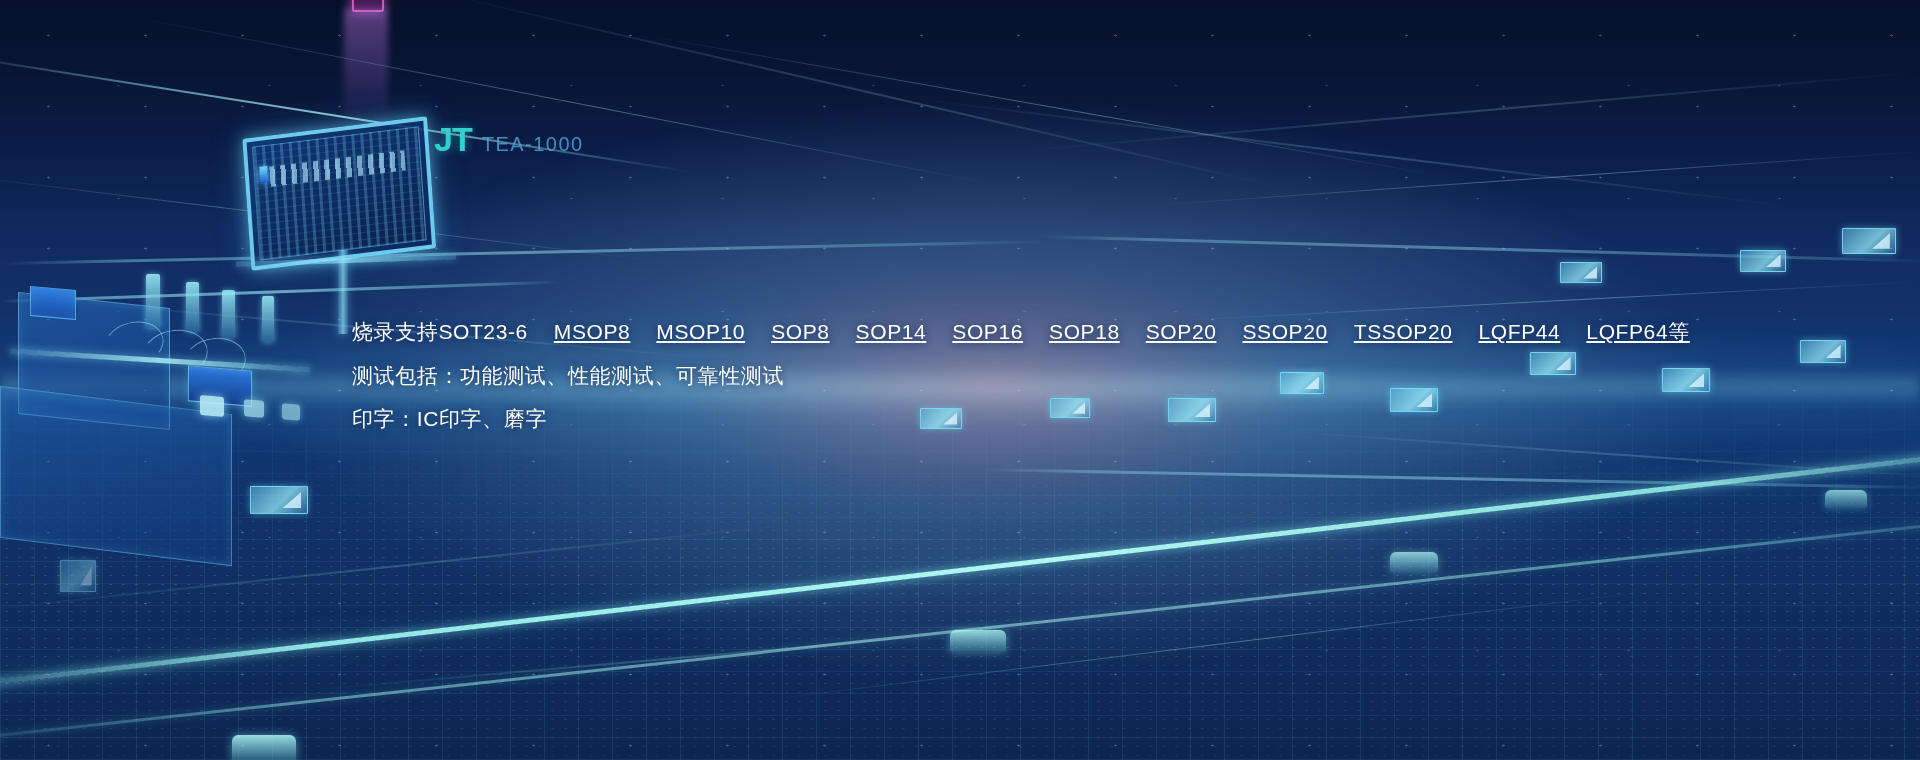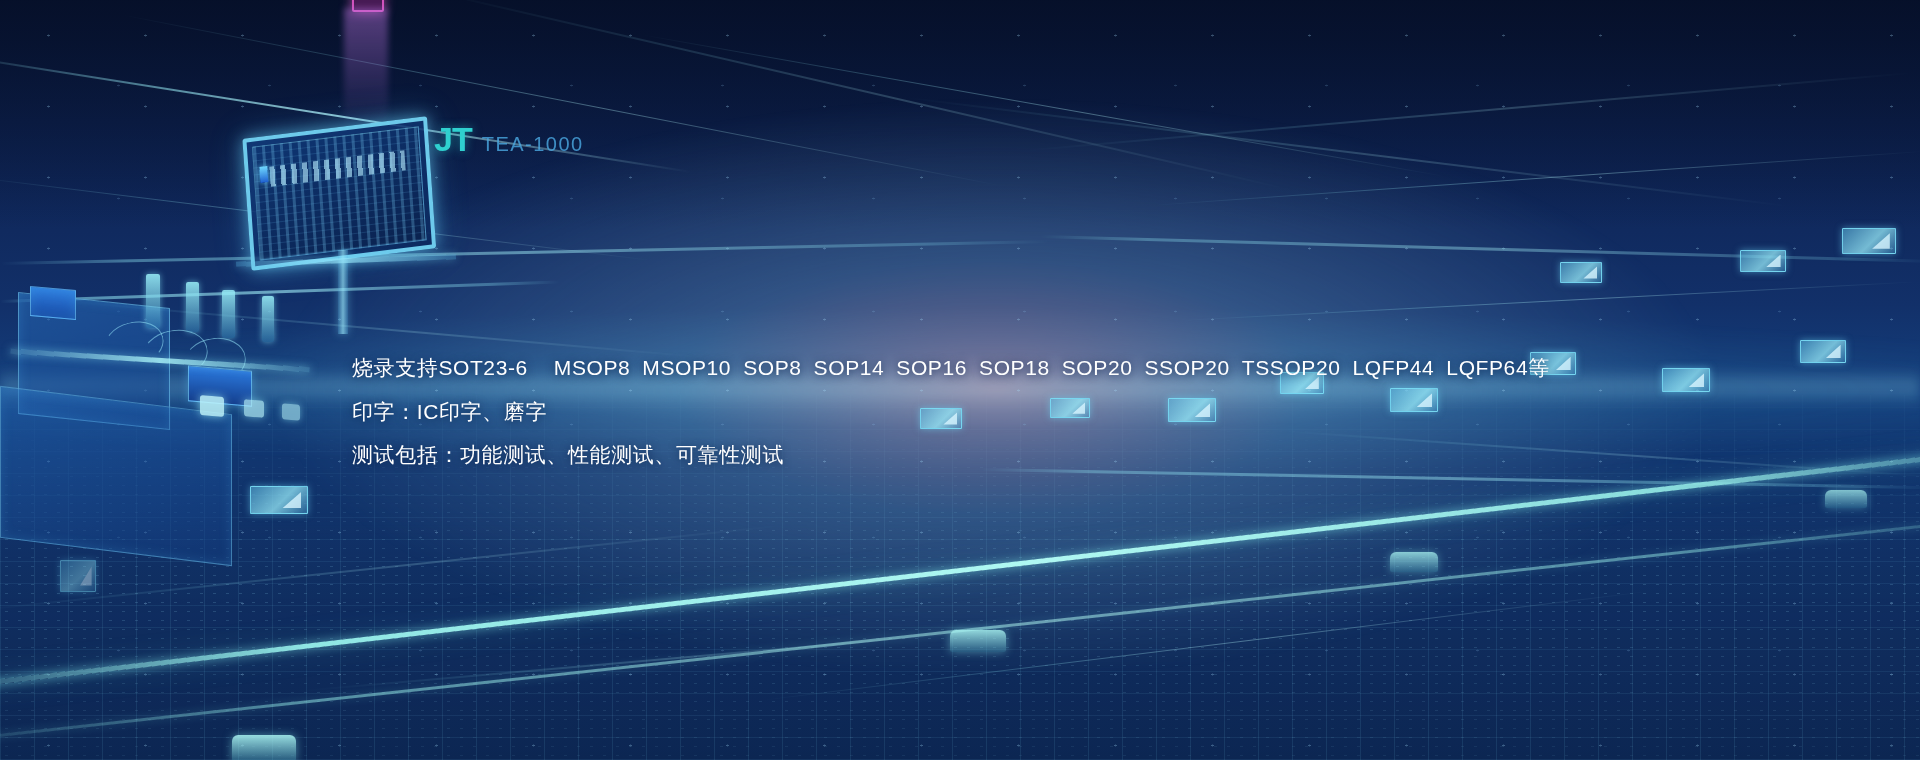--- a/index.html
+++ b/index.html
@@ -235,33 +235,33 @@
     margin:0;
     font-size:62px;
     font-weight:bold;
     color:#ffffff;
     letter-spacing:2px;
     line-height:1.08;
     text-shadow:0 2px 16px rgba(6,26,66,.75), 0 0 34px rgba(120,200,255,.28);
     white-space:nowrap;
   }
   .subs{
-    margin-top:52px;
+    margin-top:16px;
     display:flex;flex-direction:column;gap:12px;
   }
   .subline{
     margin:0;
     font-size:21px;
     color:#ffffff;
     letter-spacing:.6px;
     line-height:1.5;
     text-shadow:0 1px 8px rgba(6,26,66,.8);
     white-space:nowrap;
   }
-  .pkg-list{display:inline-flex;gap:12px;}
+  .pkg-list{display:inline-flex;gap:26px;text-decoration:underline;}
   .pkg{white-space:nowrap;}
 </style>
 </head>
 <body>
 
 <div id="banner">
 
   <div class="layer bg-base"></div>
   <div class="layer bg-ceiling"></div>
   <div class="layer bg-floor"></div>
@@ -363,19 +363,19 @@
           <span class="pkg">SOP16</span>
           <span class="pkg">SOP18</span>
           <span class="pkg">SOP20</span>
           <span class="pkg">SSOP20</span>
           <span class="pkg">TSSOP20</span>
           <span class="pkg">LQFP44</span>
           <span class="pkg">LQFP64等</span>
         </span>
       </p>
 
+      <p class="subline">测试包括：功能测试、性能测试、可靠性测试</p>
       <p class="subline">印字：IC印字、磨字</p>
-      <p class="subline">测试包括：功能测试、性能测试、可靠性测试</p>
 
     </div>
   </div>
 
 </div>
 
 </body></html>

